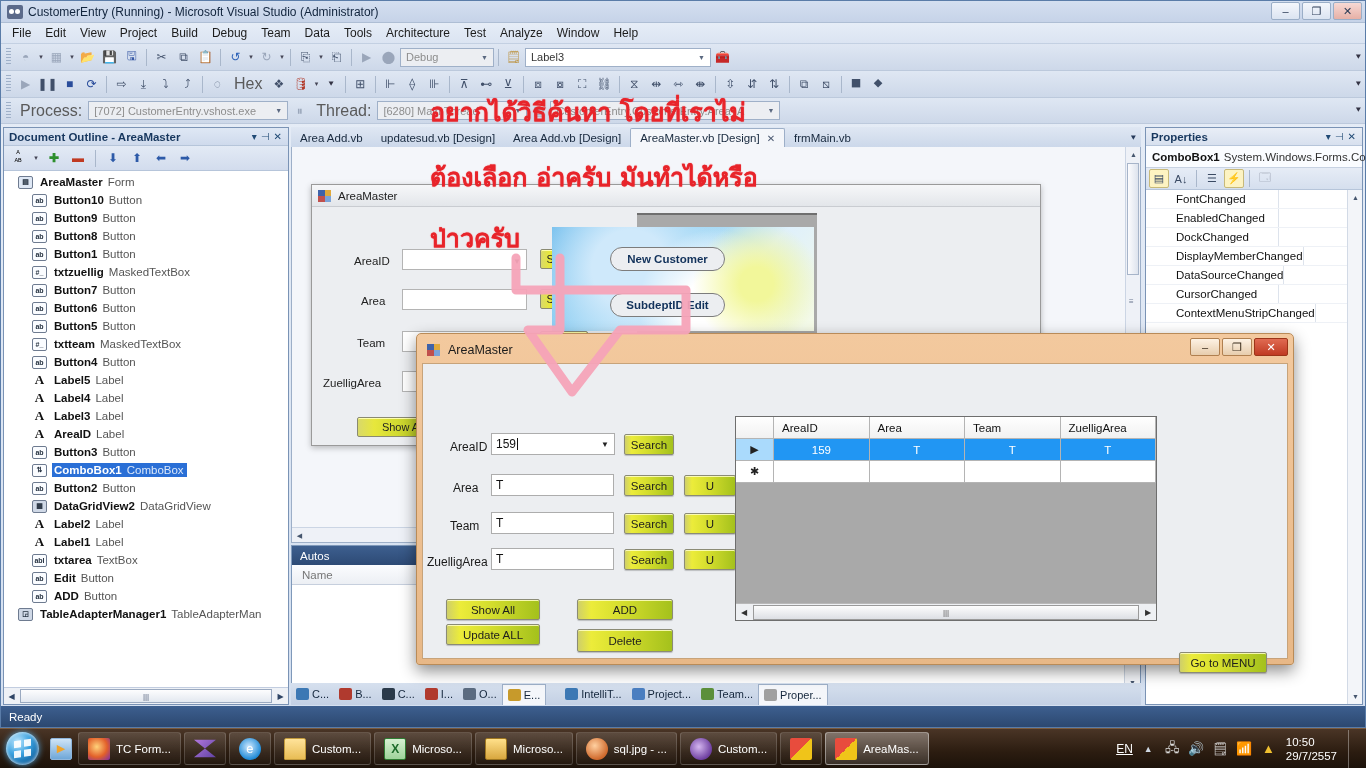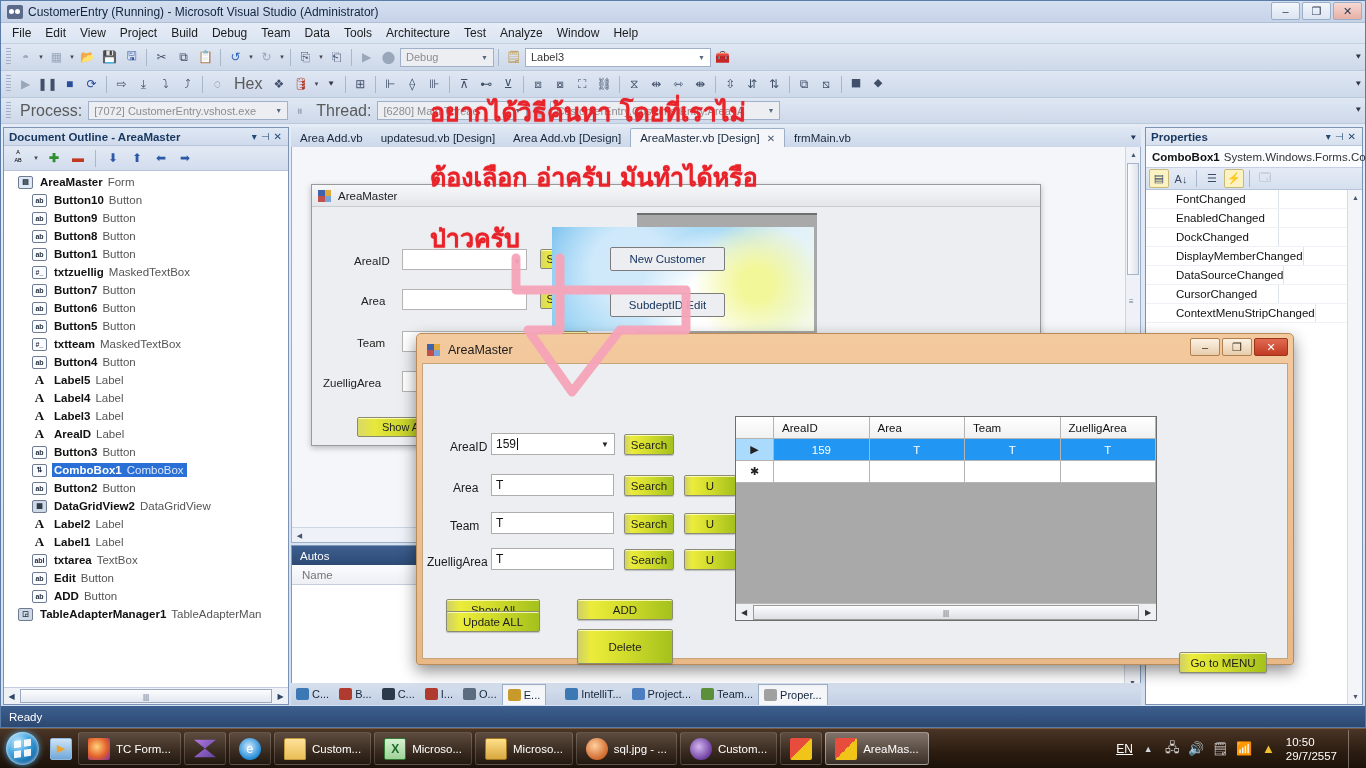--- a/index.html
+++ b/index.html
@@ -179,22 +179,22 @@
   .dlabel{position:absolute;font-size:11.5px;color:#222;}
   .dtext{position:absolute;background:#fff;border:1px solid #b4b4b4;}
   .dbtn-y{
     position:absolute;
     background:linear-gradient(to right,#d9d96a 0%,#e7e73c 18%,#c8d42c 55%,#9fbd1b 100%);
     border:1px solid #8a8a72;border-radius:2px;
     font-size:11px;color:#222;display:flex;align-items:center;justify-content:center;
     box-shadow:inset 0 1px 0 #ffffaa;
   }
   .dbtn-plain{
-    position:absolute;background:#eceef1;border:1px solid #7c7c7c;border-radius:2px;
-    font-size:11.5px;color:#12325b;display:flex;align-items:center;justify-content:center;
+    position:absolute;background:#eceef1;border:1px solid #7c7c7c;border-radius:12px;
+    font-size:11.5px;color:#12325b;display:flex;align-items:center;justify-content:center;font-weight:bold;
   }
   #bgpic{
     position:absolute;left:240px;top:42px;width:262px;height:104px;
     background:
       radial-gradient(circle at 78% 55%, #f2f79a 0 8%, rgba(242,247,154,0) 30%),
       radial-gradient(circle at 62% 75%, #ffffff 0 16%, rgba(255,255,255,0) 42%),
       radial-gradient(circle at 30% 40%, #cfe9fb 0 20%, rgba(207,233,251,0) 55%),
       linear-gradient(135deg,#5fb5ea 0%,#8ed0f2 38%,#dff0fb 65%,#f6fbe6 100%);
   }
   #graypanel{
@@ -915,22 +915,22 @@
     <span class="ybtn" style="left:201px;top:149px;width:50px;height:21px">Search</span>
     <span class="ybtn" style="left:261px;top:149px;width:52px;height:21px">U</span>
 
     <span class="fl" style="left:4px;top:191px">ZuelligArea</span>
     <span class="ftext" style="left:68px;top:184px;width:123px;height:22px">T</span>
     <span class="ybtn" style="left:201px;top:185px;width:50px;height:21px">Search</span>
     <span class="ybtn" style="left:261px;top:185px;width:52px;height:21px">U</span>
 
     <span class="ybtn" style="left:23px;top:235px;width:94px;height:21px">Show All</span>
     <span class="ybtn" style="left:154px;top:235px;width:96px;height:21px">ADD</span>
-    <span class="ybtn" style="left:23px;top:247px;width:94px;height:21px">Update ALL</span>
-    <span class="ybtn" style="left:154px;top:265px;width:96px;height:35px">Delete</span>
+    <span class="ybtn" style="left:23px;top:260px;width:94px;height:21px">Update ALL</span>
+    <span class="ybtn" style="left:154px;top:265px;width:96px;height:23px">Delete</span>
 
     <span class="ybtn" style="left:756px;top:288px;width:88px;height:21px">Go to MENU</span>
 
     <div id="dgv">
       <div class="ghead">
           <div class="gh rowsel" style="width: 40px;"></div>
           <div class="gh" style="width: 100px;">AreaID</div>
           <div class="gh" style="width: 100px;">Area</div>
           <div class="gh" style="width: 100px;">Team</div>
           <div class="gh" style="width: 100px;">ZuelligArea</div>

